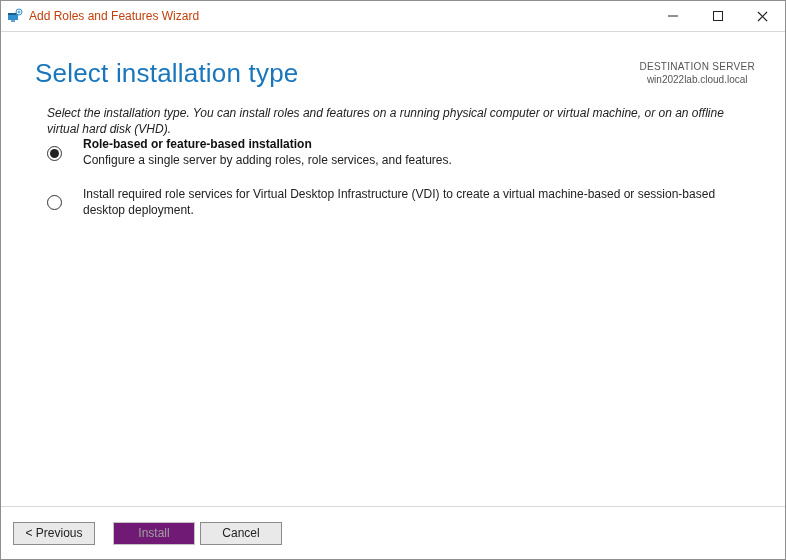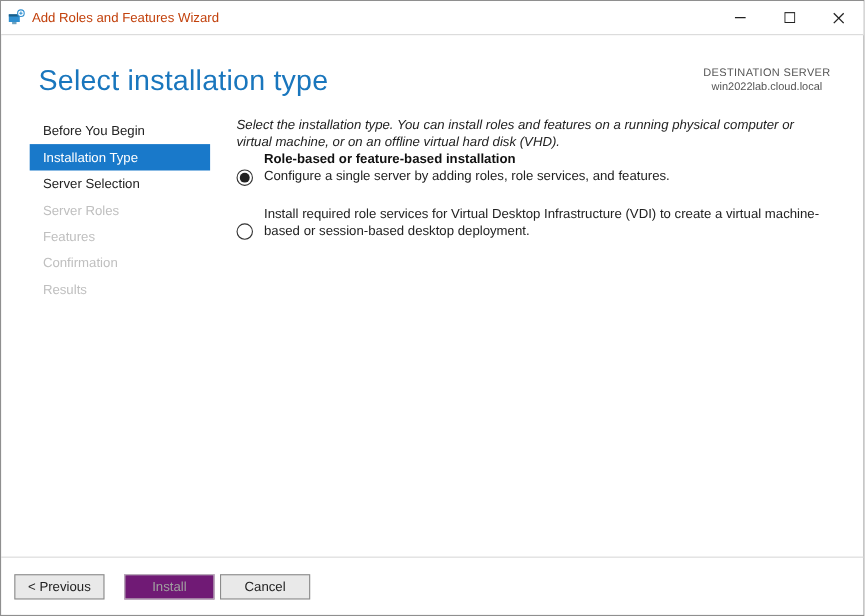--- a/index.html
+++ b/index.html
@@ -103,22 +103,23 @@
   .main {
     flex: 1;
     padding: 0 10px 0 24px;
     font-size: 12px;
     color: #222;
   }
   .intro { line-height: 1.35; margin-bottom: 0; font-style: italic; }
 
   .option {
     display: flex;
-    align-items: flex-end;
+    align-items: center;
     margin-bottom: 16px;
+    gap: 11px;
   }
   .radio {
     width: 13px; height: 13px;
     border-radius: 50%;
     border: 1px solid #333;
     margin-top: 2px;
     margin-right: 10px;
     flex: none;
     position: relative;
     background:#fff;
@@ -202,29 +203,20 @@
 
   <div class="header-area">
     <div class="page-title">Select installation type</div>
     <div class="dest-box">
       <div class="dest-label">DESTINATION SERVER</div>
       <div class="dest-server">win2022lab.cloud.local</div>
     </div>
   </div>
 
   <div class="body-area">
-    <div class="sidebar">
-      <div class="step">Before You Begin</div>
-      <div class="step active">Installation Type</div>
-      <div class="step">Server Selection</div>
-      <div class="step disabled">Server Roles</div>
-      <div class="step disabled">Features</div>
-      <div class="step disabled">Confirmation</div>
-      <div class="step disabled">Results</div>
-    </div>
 
     <div class="main">
       <div class="intro">Select the installation type. You can install roles and features on a running physical computer or virtual machine, or on an offline virtual hard disk (VHD).</div>
 
       <div class="option">
         <span class="radio checked"></span>
         <div class="opt-text">
           <div class="opt-title">Role-based or feature-based installation</div>
           <div class="opt-desc">Configure a single server by adding roles, role services, and features.</div>
         </div>

